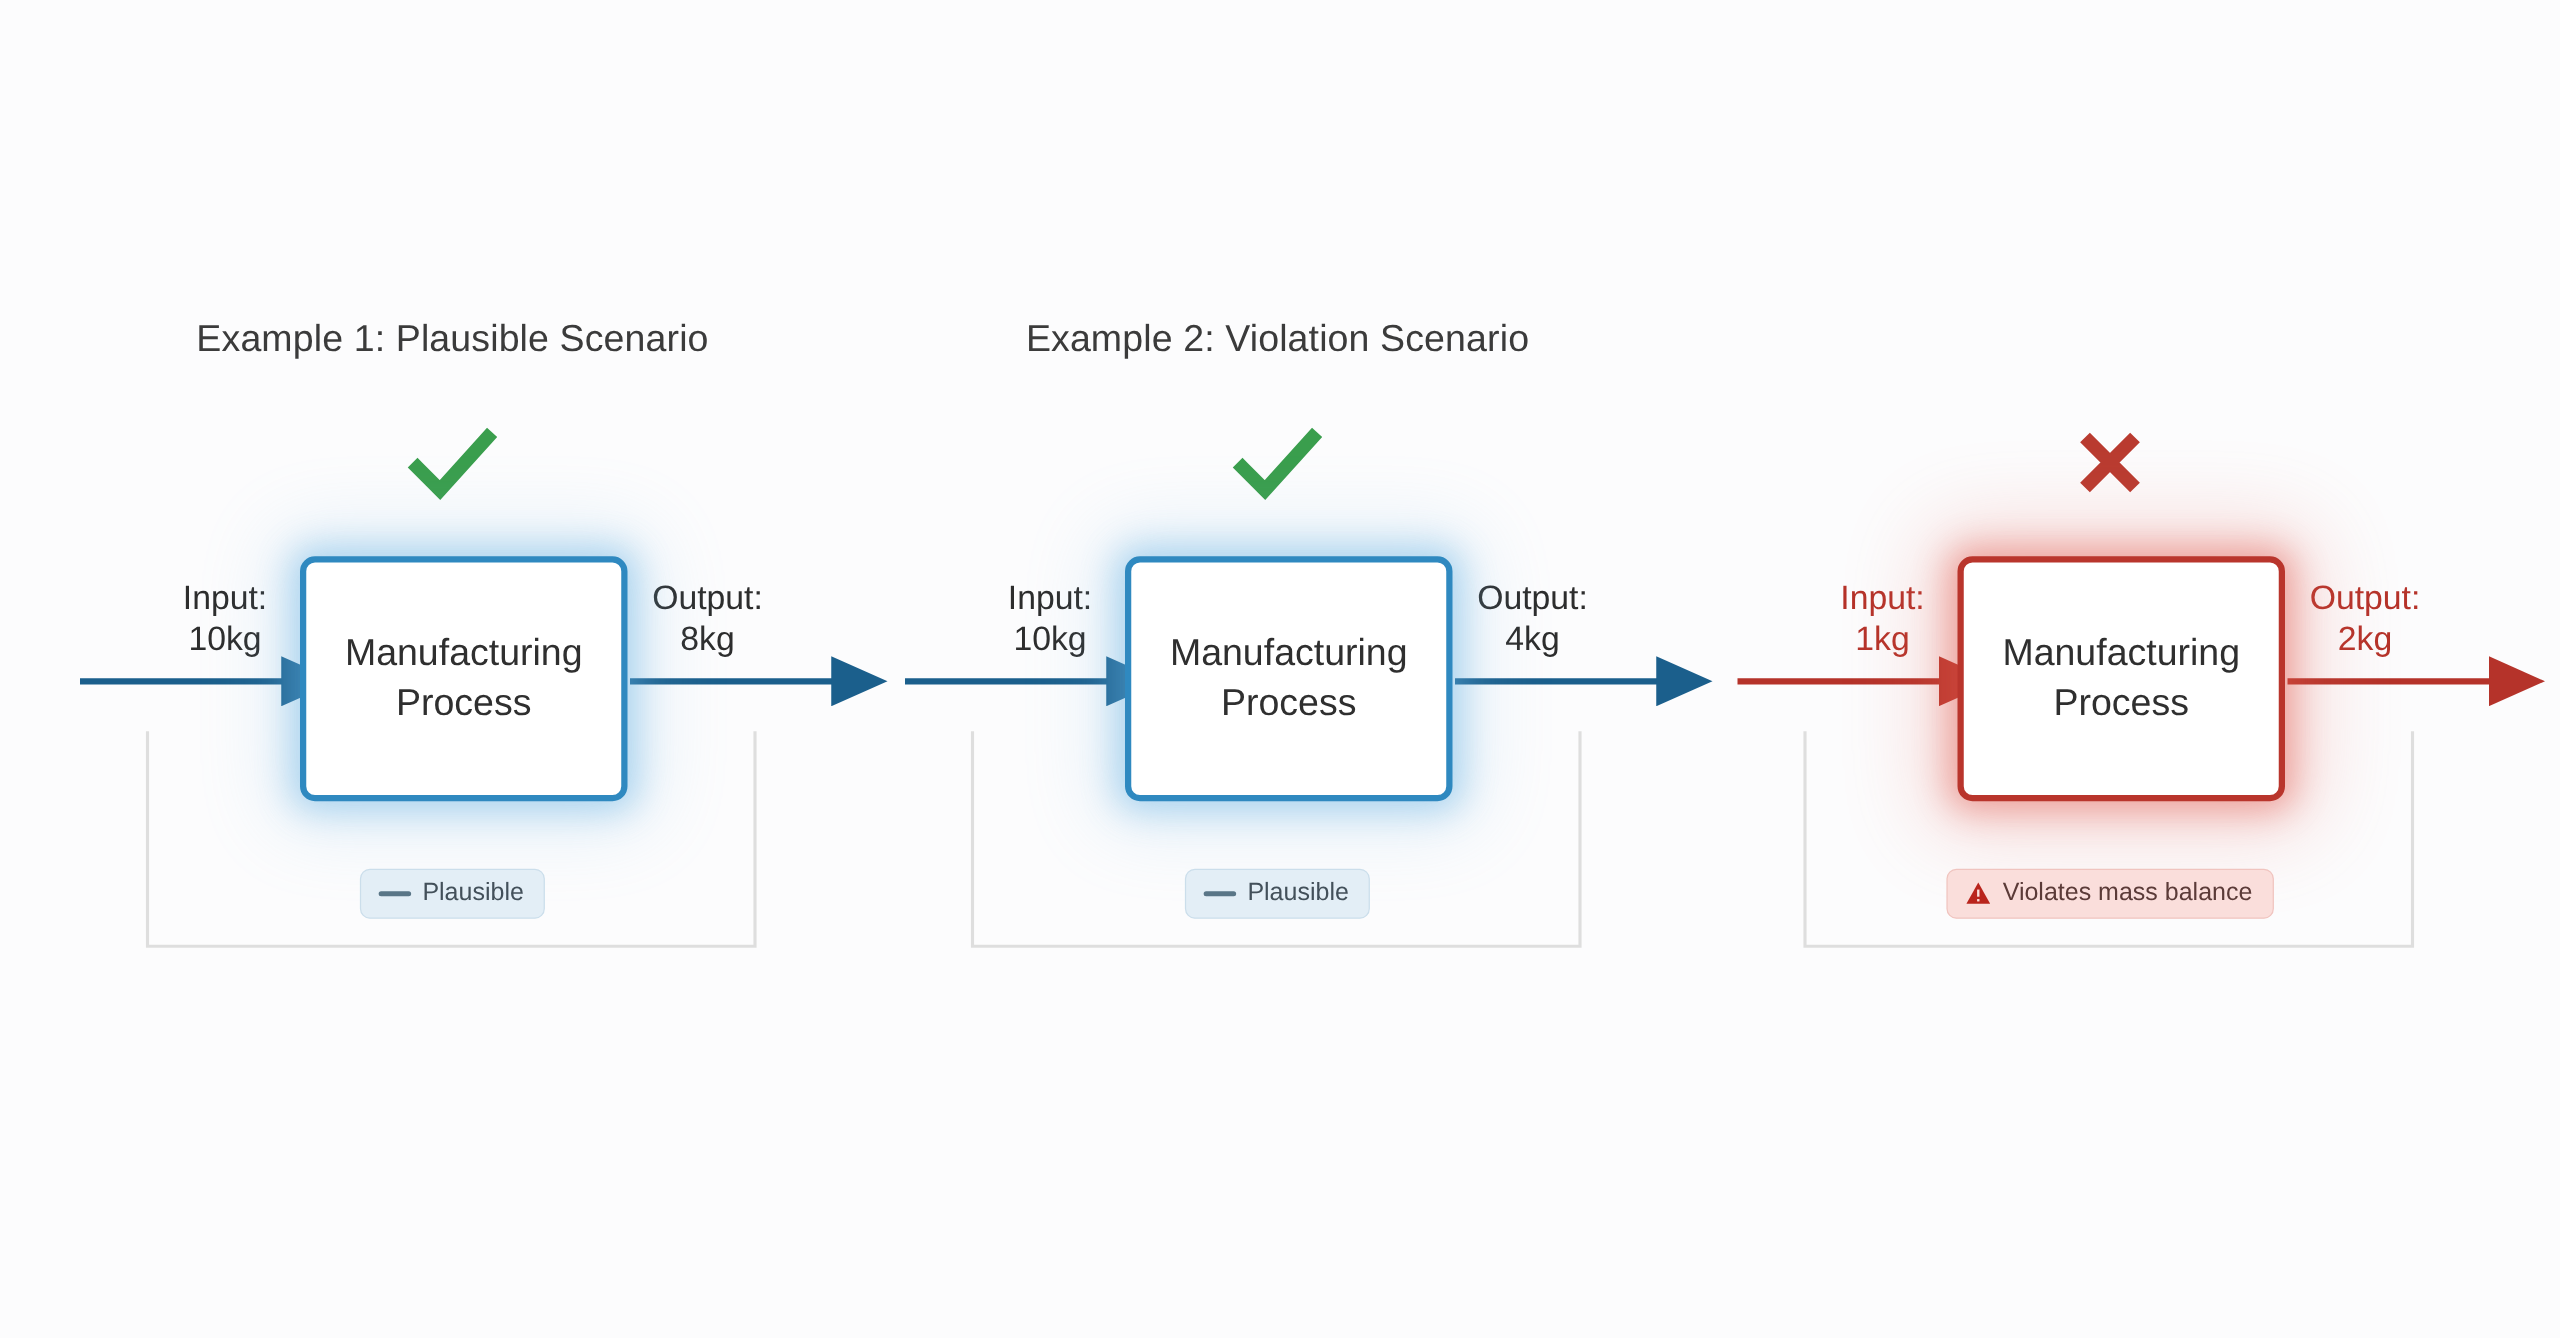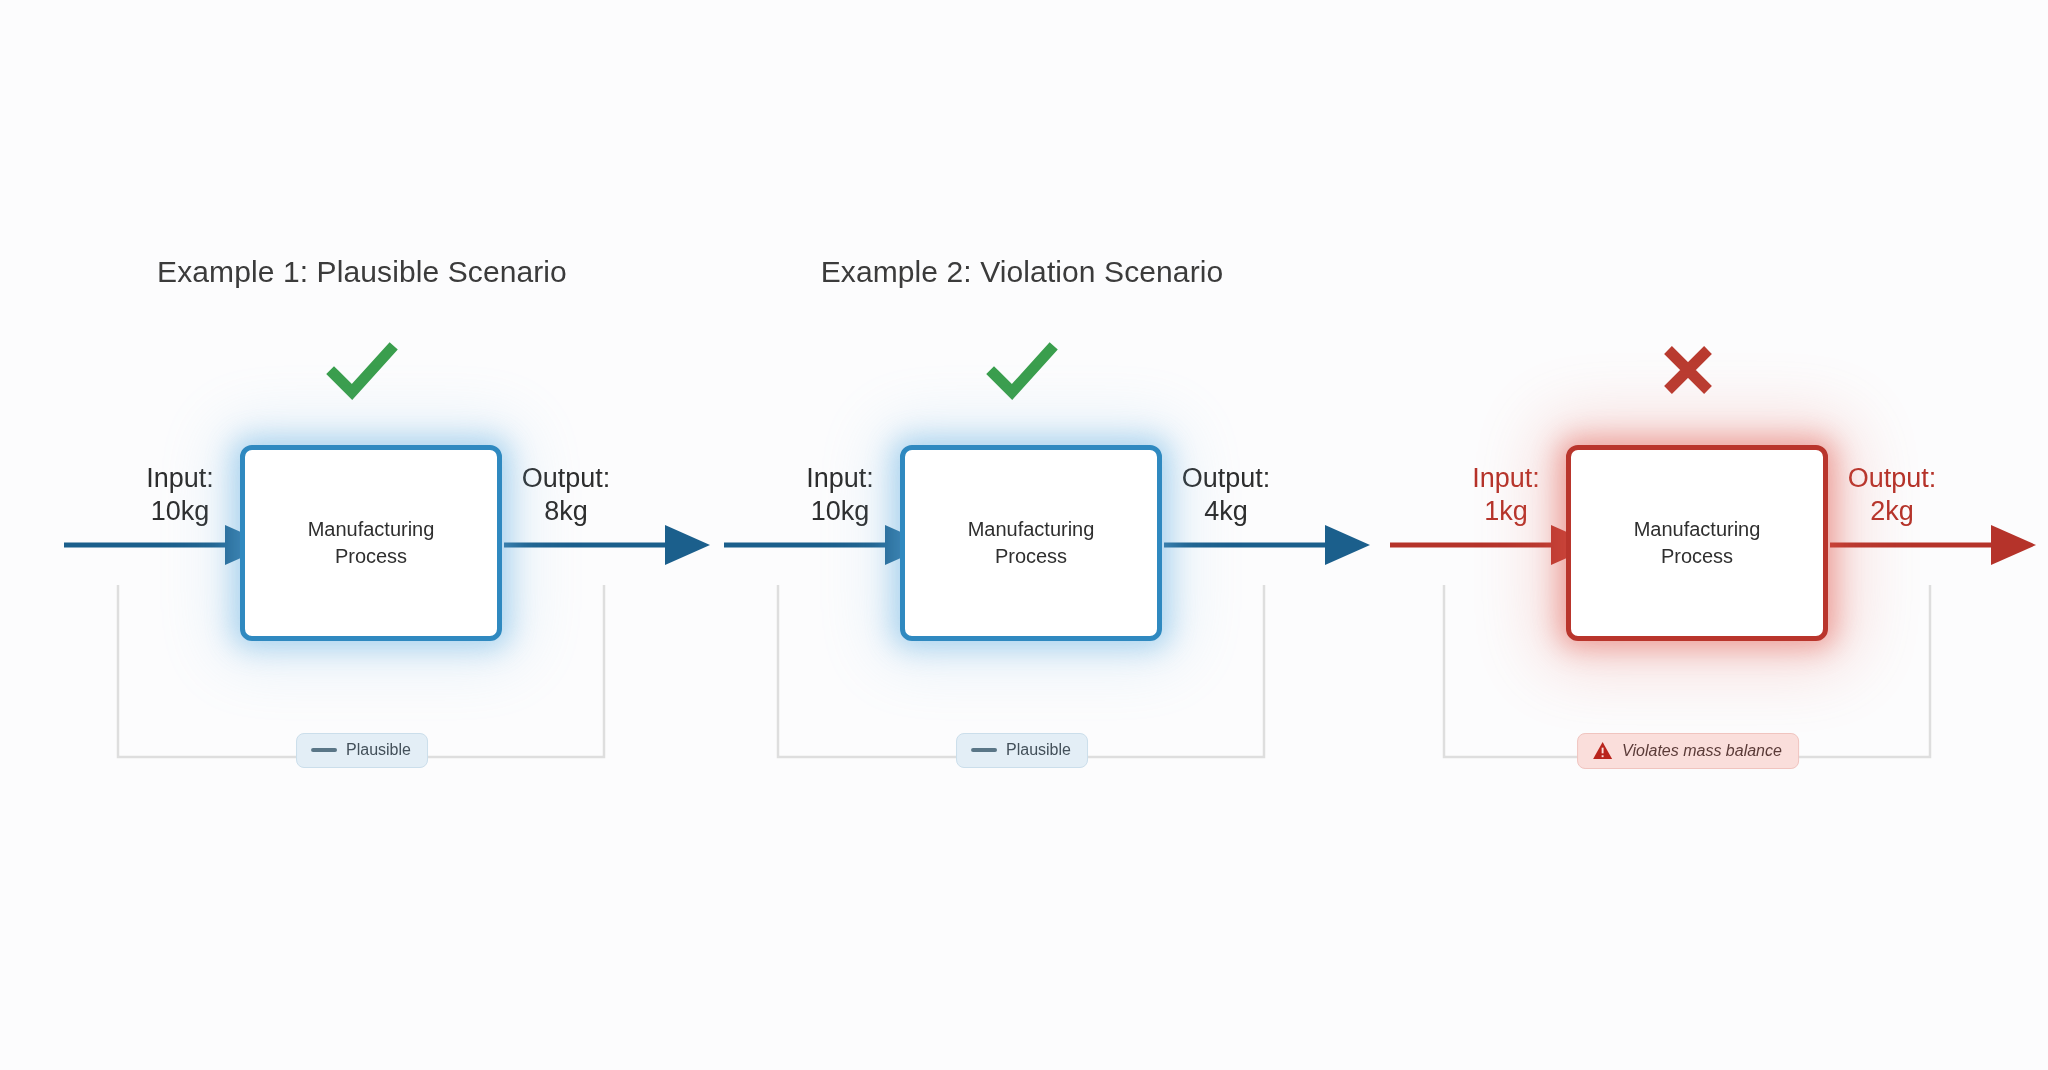--- a/index.html
+++ b/index.html
@@ -68,21 +68,21 @@
     width: 262px;
     height: 196px;
     box-sizing: border-box;
     background: #ffffff;
     border-radius: 12px;
     display: flex;
     align-items: center;
     justify-content: center;
   }
   .process-box .box-label {
-    font-size: 20px;
+    font-size: 30px;
     line-height: 1.33;
     color: #2f2f2f;
     text-align: center;
     white-space: pre-line;
     padding: 0 8px;
   }
   .box-ok {
     border: 5px solid #2f89c0;
     box-shadow: 0 0 26px 8px rgba(93,173,226,0.42),
                 0 0 60px 22px rgba(130,190,230,0.20);
@@ -113,42 +113,41 @@
     white-space: pre-line;
   }
   .io-in  { left: 68px;  top: 462px; width: 140px; }
   .io-out { left: 448px; top: 462px; width: 152px; }
   .io-ok  { color: #2d2d2d; }
   .io-bad { color: #b5332a; }
 
   
   .badge {
     position: absolute;
-    top: 733px;
+    top: 695px;
     left: 50%;
     transform: translateX(-50%);
     display: flex;
     align-items: center;
     gap: 9px;
     padding: 7px 16px 8px 14px;
     border-radius: 8px;
-    font-size: 16px;
+    font-size: 20px;
     white-space: nowrap;
     box-sizing: border-box;
   }
   .badge-ok {
     background: #e3eef6;
     border: 1px solid #cbdeeb;
     color: #43505a;
   }
   .badge-bad {
     background: #fadedb;
     border: 1px solid #f0c4bf;
     color: #5b3b38;
-    font-style: italic;
   }
   .badge-dash {
     display: inline-block;
     width: 26px;
     height: 4px;
     border-radius: 2px;
     background: #5a7687;
     flex: 0 0 auto;
   }
   .badge-warn {

